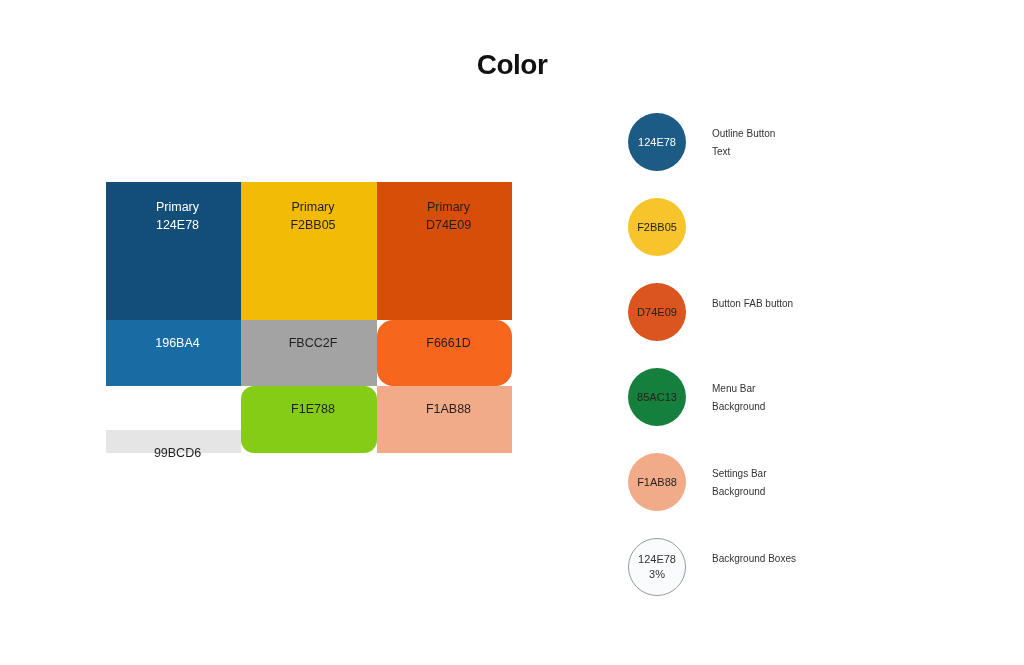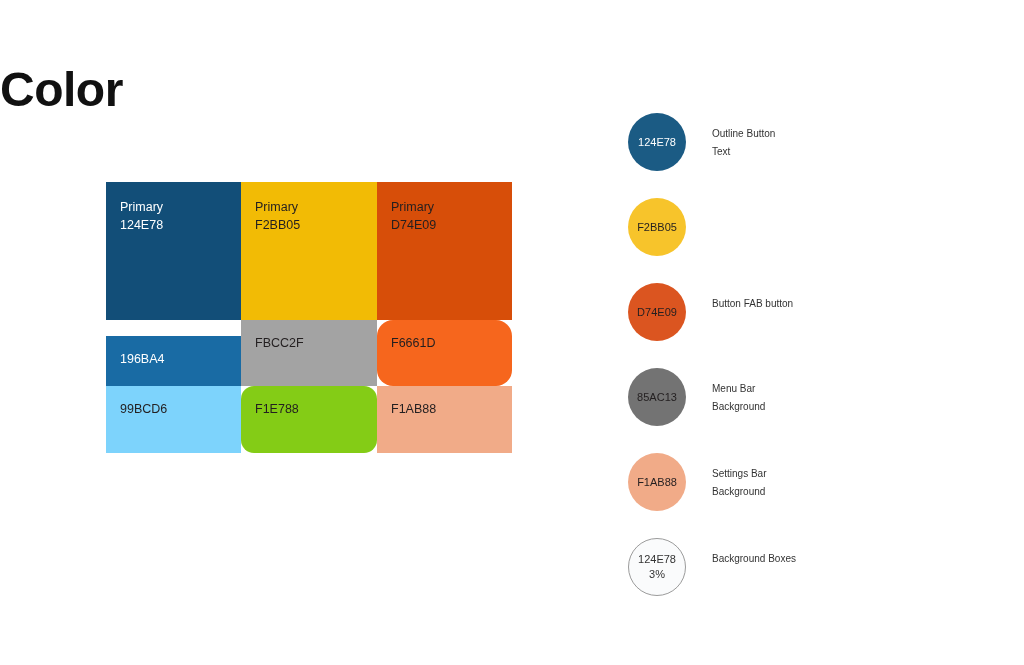--- a/index.html
+++ b/index.html
@@ -15,21 +15,22 @@
     font-family: "Liberation Sans", sans-serif;
     -webkit-font-smoothing: antialiased;
   }
 
   
   .page-title {
     position: absolute;
     left: 0;
     top: 30px;
     width: 1024px;
-    font-size: 48px;
+    text-align: center;
+    font-size: 28px;
     font-weight: bold;
     color: #111111;
     letter-spacing: -0.5px;
   }
 
   
   .swatch-grid {
     position: absolute;
     left: 106px;
     top: 182px;
@@ -38,20 +39,21 @@
     display: grid;
     grid-template-columns: 135px 136px 135px;
     grid-template-rows: 138px 66px 67px;
   }
   .grid-cell {
     position: relative;
     padding: 16px 6px 0 14px;
     box-sizing: border-box;
     font-size: 12.5px;
     line-height: 18px;
+    text-align: center;
   }
   .grid-cell .cell-role {
     display: block;
   }
   .grid-cell .cell-hex {
     display: block;
   }
   .grid-cell.row-mid,
   .grid-cell.row-low {
     padding-top: 14px;
@@ -108,30 +110,30 @@
       <span class="cell-hex" style="color: rgb(255, 255, 255);">124E78</span>
     </div>
     <div class="grid-cell row-top" style="background: rgb(242, 187, 5);">
       <span class="cell-role" style="color: rgb(35, 31, 32);">Primary</span>
       <span class="cell-hex" style="color: rgb(35, 31, 32);">F2BB05</span>
     </div>
     <div class="grid-cell row-top" style="background: rgb(215, 78, 9);">
       <span class="cell-role" style="color: rgb(35, 31, 32);">Primary</span>
       <span class="cell-hex" style="color: rgb(35, 31, 32);">D74E09</span>
     </div>
-    <div class="grid-cell row-mid" style="background: rgb(25, 107, 164); margin-top: 16px;">
+    <div class="grid-cell row-mid" style="background: rgb(25, 107, 164);">
       <span class="cell-hex" style="color: rgb(255, 255, 255);">196BA4</span>
     </div>
     <div class="grid-cell row-mid" style="background: #a3a3a3;">
       <span class="cell-hex" style="color: rgb(35, 31, 32);">FBCC2F</span>
     </div>
     <div class="grid-cell row-mid" style="background: rgb(246, 102, 29); border-radius: 16px;">
       <span class="cell-hex" style="color: rgb(35, 31, 32);">F6661D</span>
     </div>
-    <div class="grid-cell row-low" style="background: #7dd3fc;">
+    <div class="grid-cell row-low" style="background: #e5e5e5; margin-top: 44px;">
       <span class="cell-hex" style="color: rgb(35, 31, 32);">99BCD6</span>
     </div>
     <div class="grid-cell row-low" style="background: #84cc16; border-radius: 13px;">
       <span class="cell-hex" style="color: rgb(35, 31, 32);">F1E788</span>
     </div>
     <div class="grid-cell row-low" style="background: rgb(241, 171, 136);">
       <span class="cell-hex" style="color: rgb(35, 31, 32);">F1AB88</span>
     </div>
   </div>
 
@@ -148,21 +150,21 @@
         <span>F2BB05</span>
       </div>
     </div>
     <div class="legend-row">
       <div class="legend-swatch" style="background: rgb(219, 85, 32); color: rgb(35, 31, 32);">
         <span>D74E09</span>
       </div>
       <div class="legend-label">Button FAB button</div>
     </div>
     <div class="legend-row">
-      <div class="legend-swatch" style="background: #737373; color: rgb(35, 31, 32);">
+      <div class="legend-swatch" style="background: #15803d; color: rgb(35, 31, 32);">
         <span>85AC13</span>
       </div>
       <div class="legend-label">Menu Bar
 Background</div>
     </div>
     <div class="legend-row">
       <div class="legend-swatch" style="background: rgb(241, 171, 136); color: rgb(35, 31, 32);">
         <span>F1AB88</span>
       </div>
       <div class="legend-label">Settings Bar

